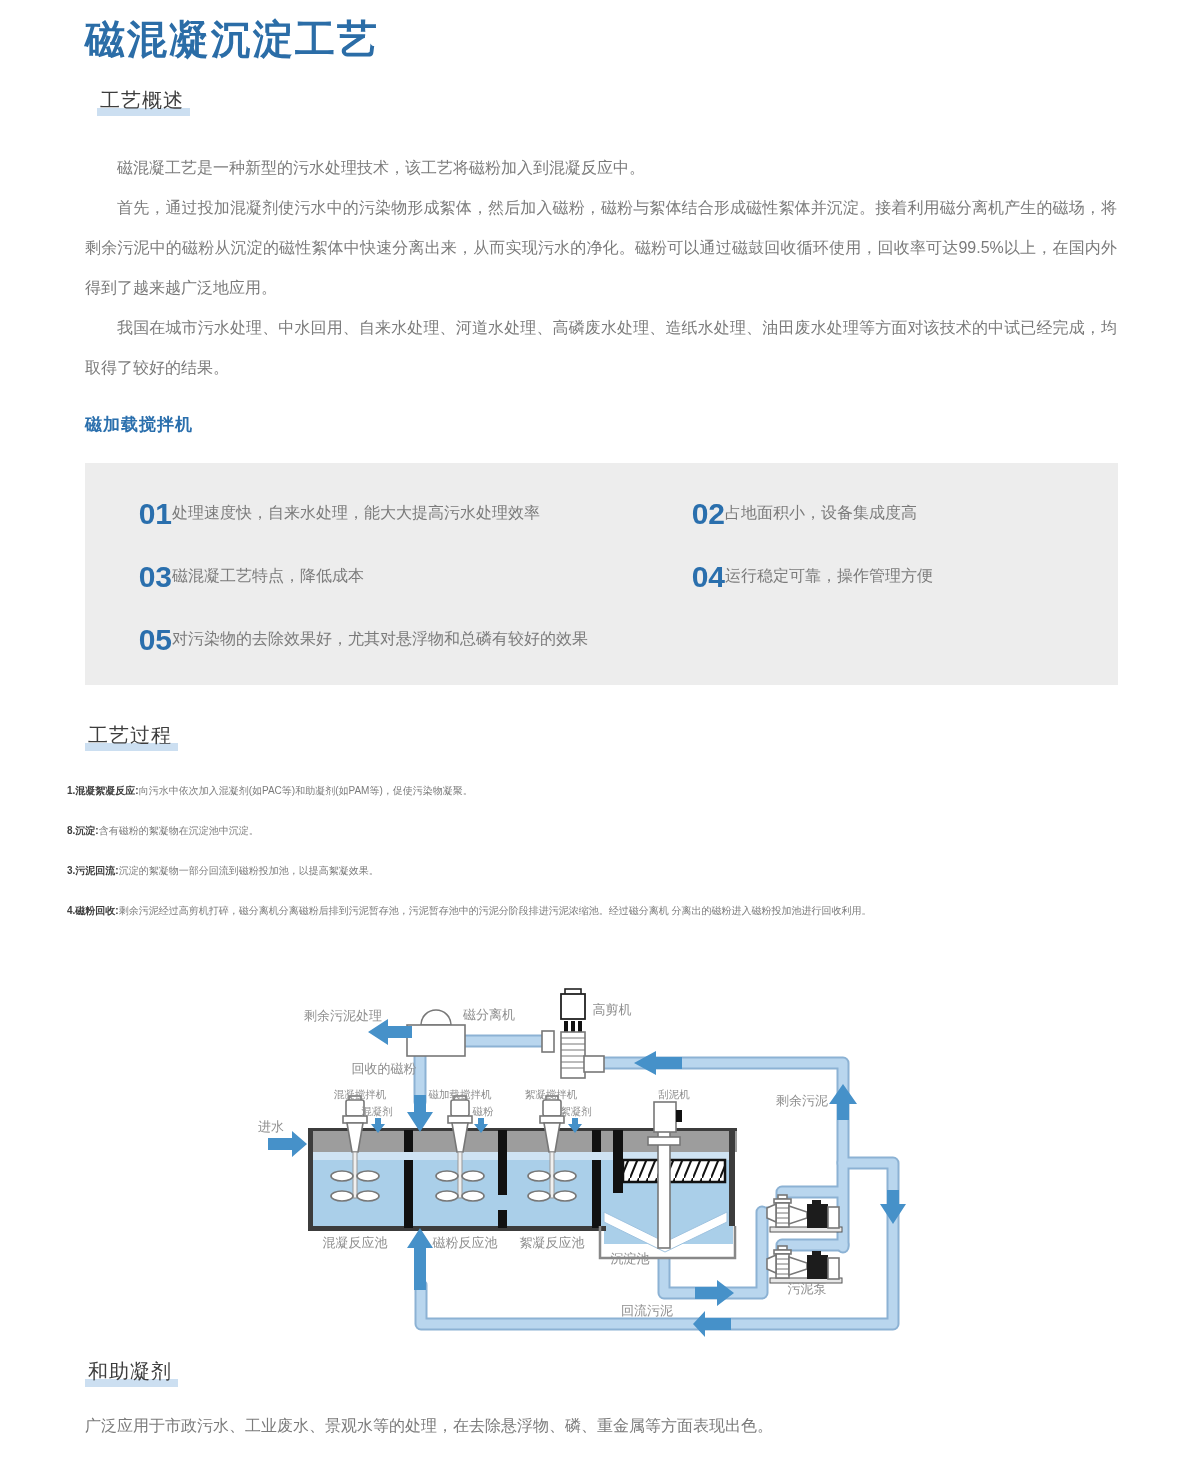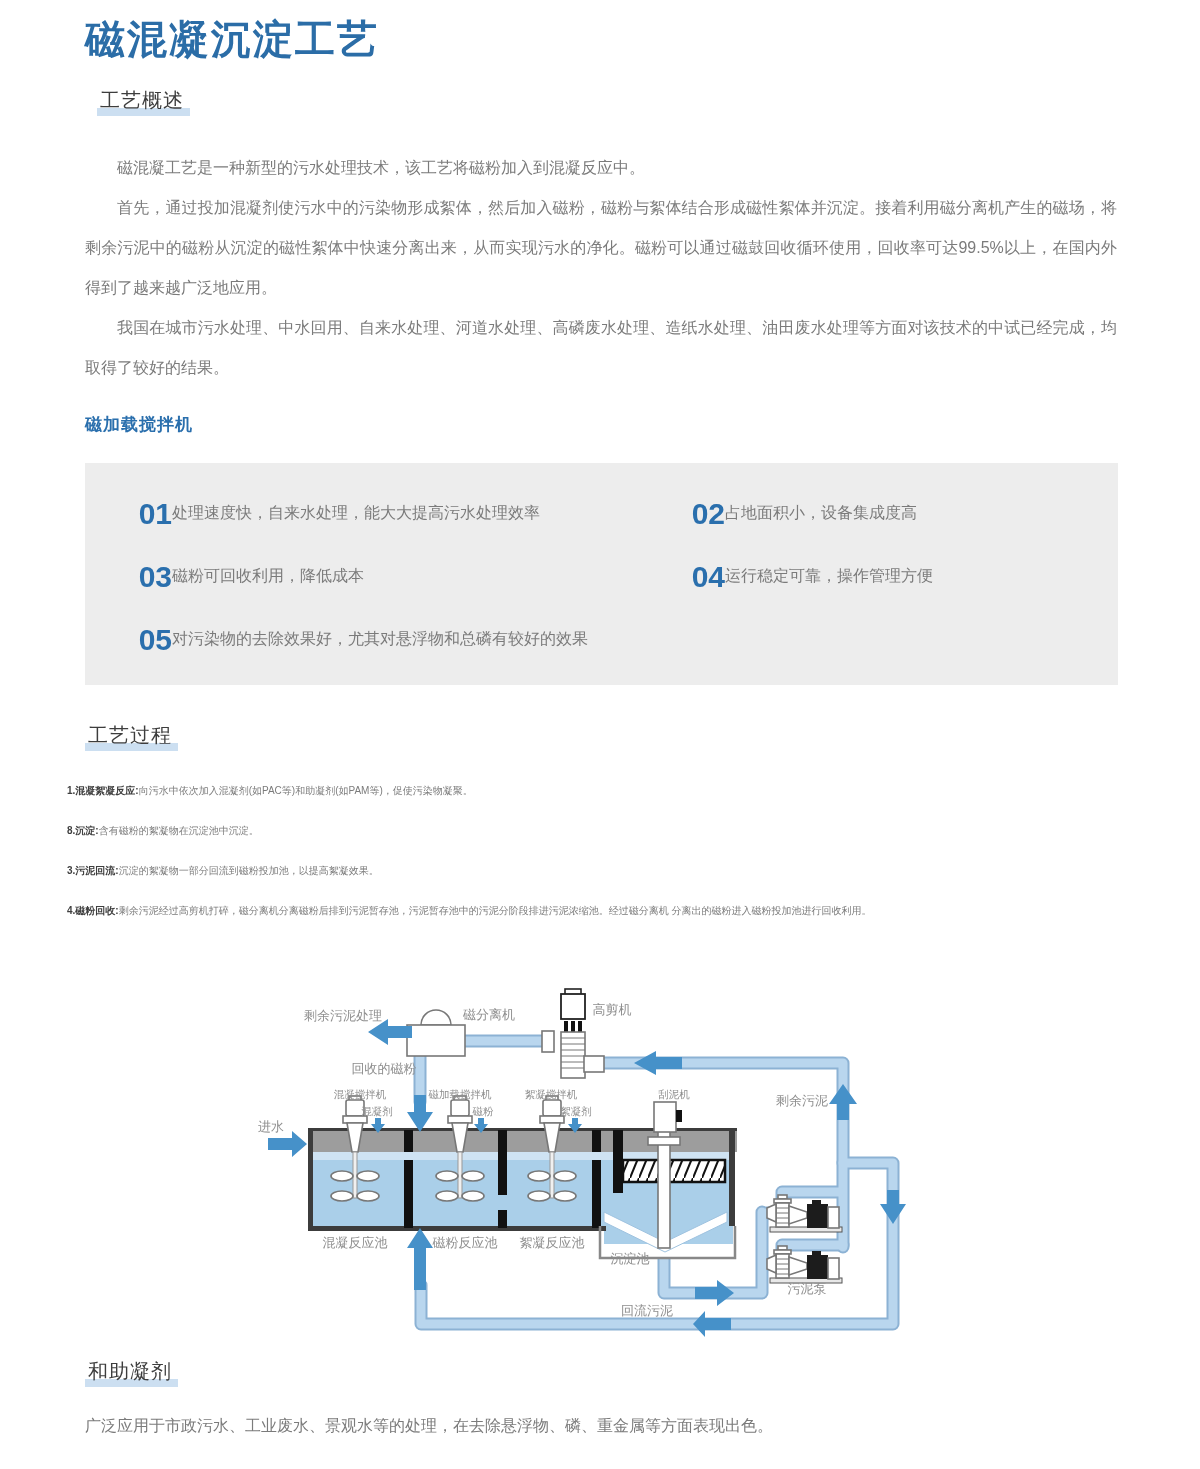--- a/index.html
+++ b/index.html
@@ -69,21 +69,21 @@
         <div class="feat-text">处理速度快，自来水处理，能大大提高污水处理效率</div>
       </div>
       <div class="feat-item">
         <div class="feat-num">02</div>
         <div class="feat-text">占地面积小，设备集成度高</div>
       </div>
     </div>
     <div class="feat-row">
       <div class="feat-item left">
         <div class="feat-num">03</div>
-        <div class="feat-text">磁粉可回收利用，降低成本</div>
+        <div class="feat-text">磁混凝工艺特点，降低成本</div>
       </div>
       <div class="feat-item">
         <div class="feat-num">04</div>
         <div class="feat-text">运行稳定可靠，操作管理方便</div>
       </div>
     </div>
     <div class="feat-row last">
       <div class="feat-item left">
         <div class="feat-num">05</div>
         <div class="feat-text">对污染物的去除效果好，尤其对悬浮物和总磷有较好的效果</div>

